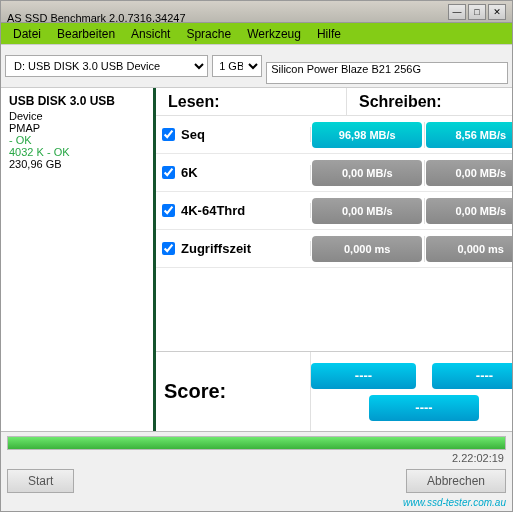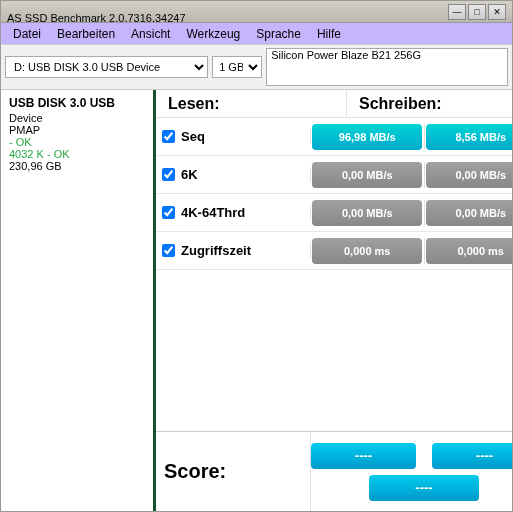--- a/index.html
+++ b/index.html
@@ -50,21 +50,21 @@
       font-size: 9px;
       display: flex;
       align-items: center;
       justify-content: center;
       cursor: pointer;
       color: #000;
     }
 
     
     .menu-bar {
-      background: #c4b5fd;
+      background: #84cc16;
       height: 22px;
       display: flex;
       align-items: center;
       padding: 8px 4px;
       border-bottom: 1px solid #ccc;
       flex-shrink: 0;
     }
     .menu-item {
       padding: 2px 8px;
       font-size: 12px;
@@ -93,28 +93,29 @@
     .size-select {
       width: 50px;
       height: 22px;
       border: 1px solid #aaa;
       background: white;
       font-size: 11px;
       padding: 0 2px;
     }
     .device-name {
       flex: 1.2;
-      height: 38px;
+      height: 22px;
       border: 1px solid #aaa;
       background: white;
       font-size: 11px;
       padding: 0 4px;
       overflow: hidden;
       white-space: nowrap;
       text-overflow: ellipsis;
+      margin-top: 14px;
     }
 
     
     .main-content {
       display: flex;
       flex: 1;
       overflow: hidden;
     }
 
     
@@ -345,22 +346,22 @@
       <div class="title-btn">—</div>
       <div class="title-btn">□</div>
       <div class="title-btn">✕</div>
     </div>
   </div>
 
   <div class="menu-bar">
     <span class="menu-item">Datei</span>
     <span class="menu-item">Bearbeiten</span>
     <span class="menu-item">Ansicht</span>
+    <span class="menu-item">Sprache</span>
     <span class="menu-item">Werkzeug</span>
-    <span class="menu-item">Sprache</span>
     <span class="menu-item">Hilfe</span>
   </div>
 
   <div class="toolbar">
     <select class="device-select">
       <option>D: USB DISK 3.0 USB Device</option>
     </select>
     <select class="size-select">
       <option>1 GB</option>
     </select>
@@ -448,13 +449,27 @@
             <div class="score-box">----</div>
             <div class="score-box">----</div>
           </div>
           <div class="score-bottom-box">----</div>
         </div>
       </div>
 
     </div>
   </div>
 
+  <div class="bottom-section">
+    <div class="progress-bar-container">
+      <div class="progress-bar-fill"></div>
+    </div>
+    <div class="timestamp-row">
+      <span>2.22:02:19</span>
+    </div>
+    <div class="button-row">
+      <button class="action-btn start">Start</button>
+      <div style="flex:1"></div>
+      <button class="action-btn">Abbrechen</button>
+    </div>
+    <div class="watermark">www.ssd-tester.com.au</div>
+  </div>
 </div>
 
 </body></html>

